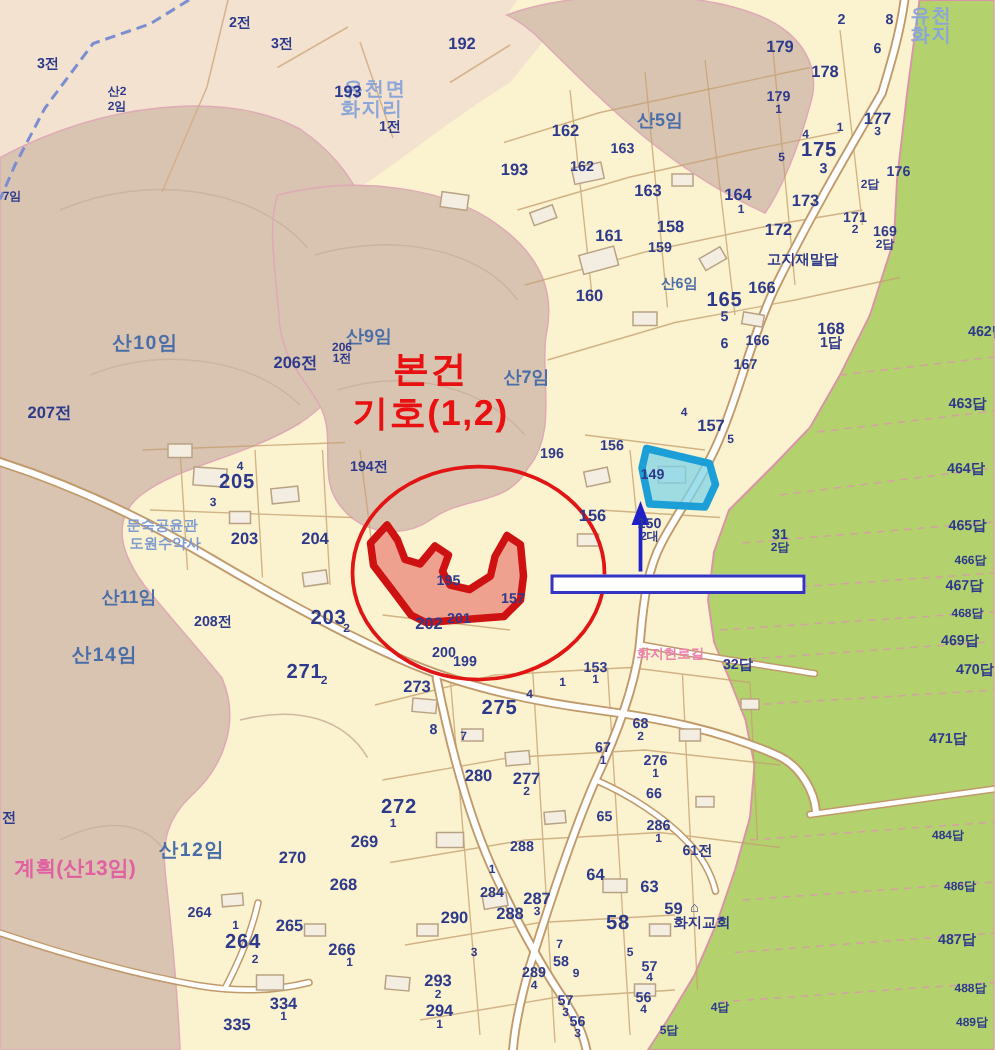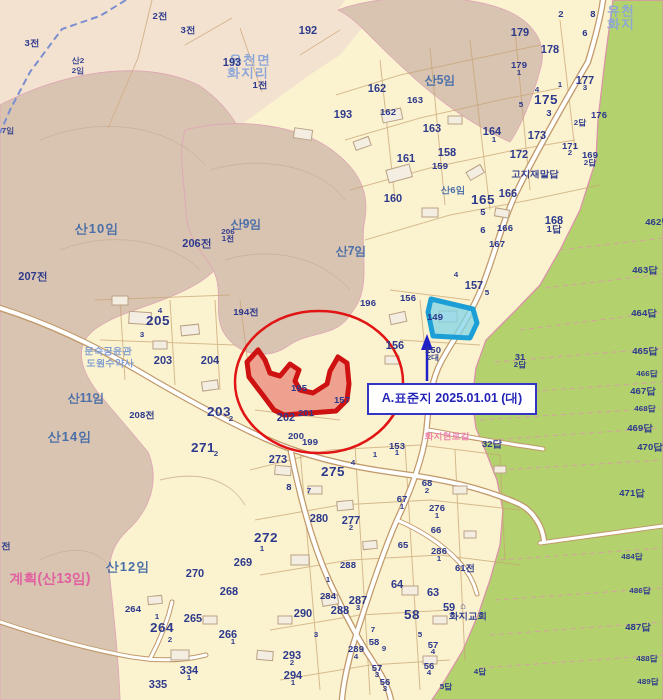--- a/index.html
+++ b/index.html
@@ -380,18 +380,21 @@
       <span class="lbl xs" style="left: 433px; top: 652px;">4</span>
       <span class="lbl sm" style="left: 429px; top: 666px;">56</span>
       <span class="lbl xs" style="left: 429px; top: 673px;">4</span>
       <span class="lbl sm" style="left: 377px; top: 668px;">57</span>
       <span class="lbl xs" style="left: 377px; top: 675px;">3</span>
       <span class="lbl sm" style="left: 385px; top: 682px;">56</span>
       <span class="lbl xs" style="left: 385px; top: 689px;">3</span>
       <span class="lbl pink" style="left: 332px; top: 706px; margin-top: 36px;">자연취락지구</span>
     </div>
 
+  <div id="subject-annotation">
+    <div>본건</div>
+    <div>기호(1,2)</div>
+  </div>
 
   <div id="callout">
-    <div>A.표준지 2025.01.01 (대)</div>
   </div>
 
 </div>
 
 </body></html>

